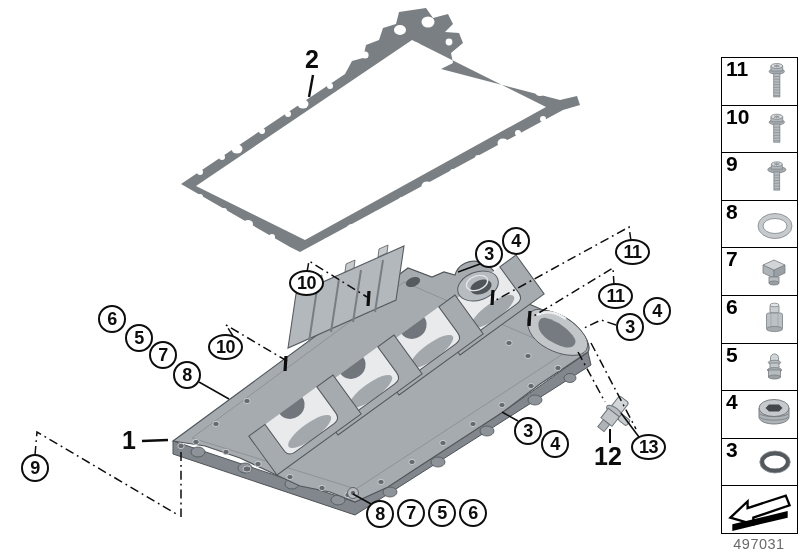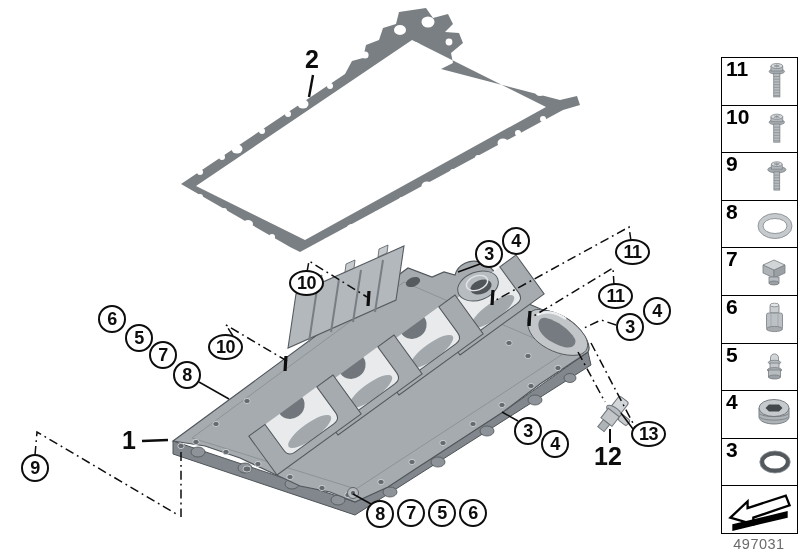--- a/index.html
+++ b/index.html
@@ -236,21 +236,21 @@
 
   <div class="co w" style="left:615px;top:239px;">11</div>
   <div class="co w" style="left:598px;top:283px;">11</div>
 
   <div class="co" style="left:616px;top:313px;">3</div>
   <div class="co" style="left:643px;top:297px;">4</div>
 
   <div class="co" style="left:514px;top:417px;">3</div>
   <div class="co" style="left:541px;top:430px;">4</div>
 
-  <div class="co w" style="left:631px;top:421px;text-align:right;">13</div>
+  <div class="co w" style="left:631px;top:434px;text-align:right;">13</div>
   <div class="co" style="left:21px;top:454px;">9</div>
 
   <div class="co" style="left:366px;top:500px;">8</div>
   <div class="co" style="left:397px;top:499px;">7</div>
   <div class="co" style="left:428px;top:499px;">5</div>
   <div class="co" style="left:459px;top:499px;">6</div>
 
   <div id="sidebar">
 
     <div class="srow">

